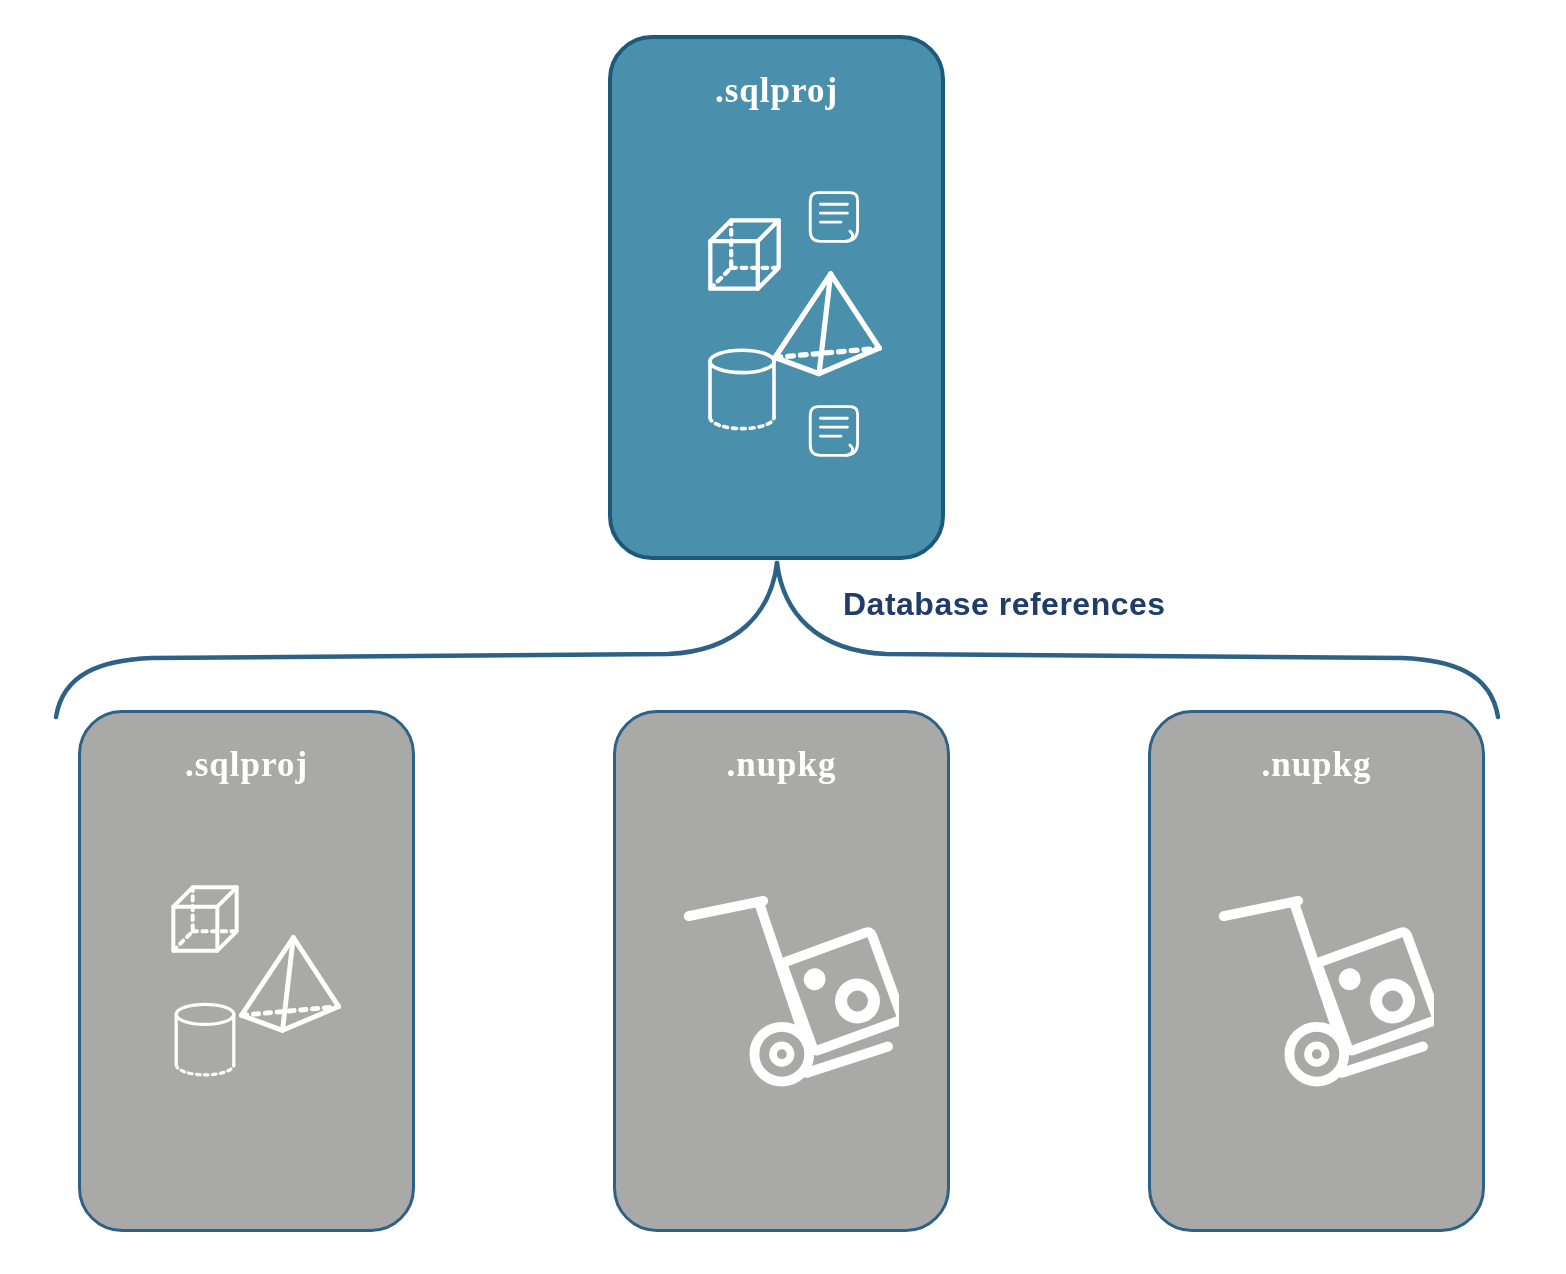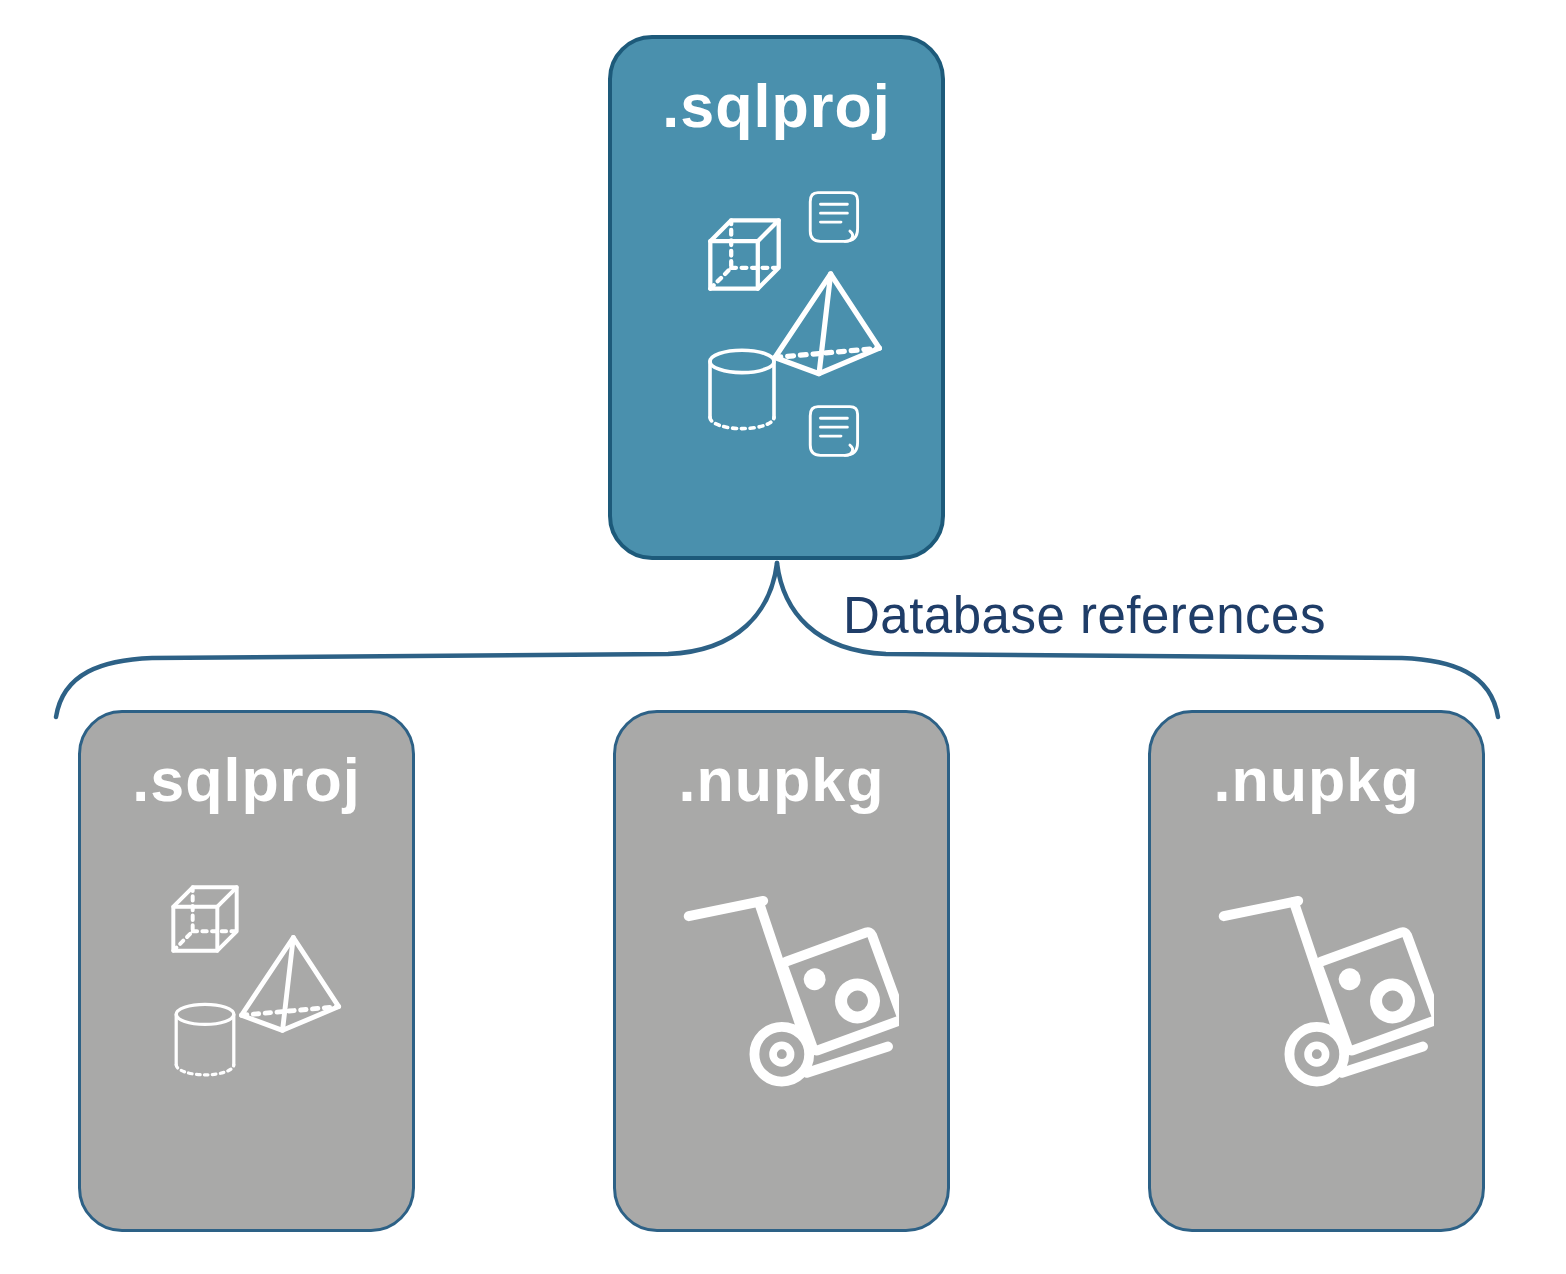--- a/index.html
+++ b/index.html
@@ -13,28 +13,28 @@
 
   .node { position: absolute; width: 337px; border-radius: 44px; }
   .node-root  { left: 608px; top: 35px;  height: 525px; background: #4a90ad; border: 4px solid #1d5a7a; }
   .node-child { top: 710px; height: 522px; background: #a9a9a8; border: 3px solid #2d6186; }
   .child-0 { left: 78px; }
   .child-1 { left: 613px; }
   .child-2 { left: 1148px; }
 
   .node-title {
     margin-top: 32px; text-align: center;
-    color: #ffffff; font-weight: bold; font-size: 61px; letter-spacing: 1px;
+    color: #ffffff; font-weight: bold; font-size: 35px; letter-spacing: 1px; font-family: Liberation Serif, serif;
   }
   .node-art { position: absolute; left: 0; top: 140px; }
 
   .edges { position: absolute; left: 0; top: 0; pointer-events: none; }
   .edge-label {
     position: absolute; left: 843px; top: 586px;
-    font-size: 51px; font-weight: normal; color: #1f3d68; letter-spacing: 0.5px;
+    font-size: 32px; font-weight: bold; color: #1f3d68; letter-spacing: 0.5px;
   }
   .defs-holder { position: absolute; width: 0; height: 0; overflow: hidden; }
 </style>
 </head>
 <body>
 
 <svg class="defs-holder" aria-hidden="true">
   <defs>
     <symbol id="sym-cube" viewBox="0 0 100 100">
       <g stroke="#ffffff" stroke-width="4.5" fill="none" stroke-linejoin="round" stroke-linecap="round">

